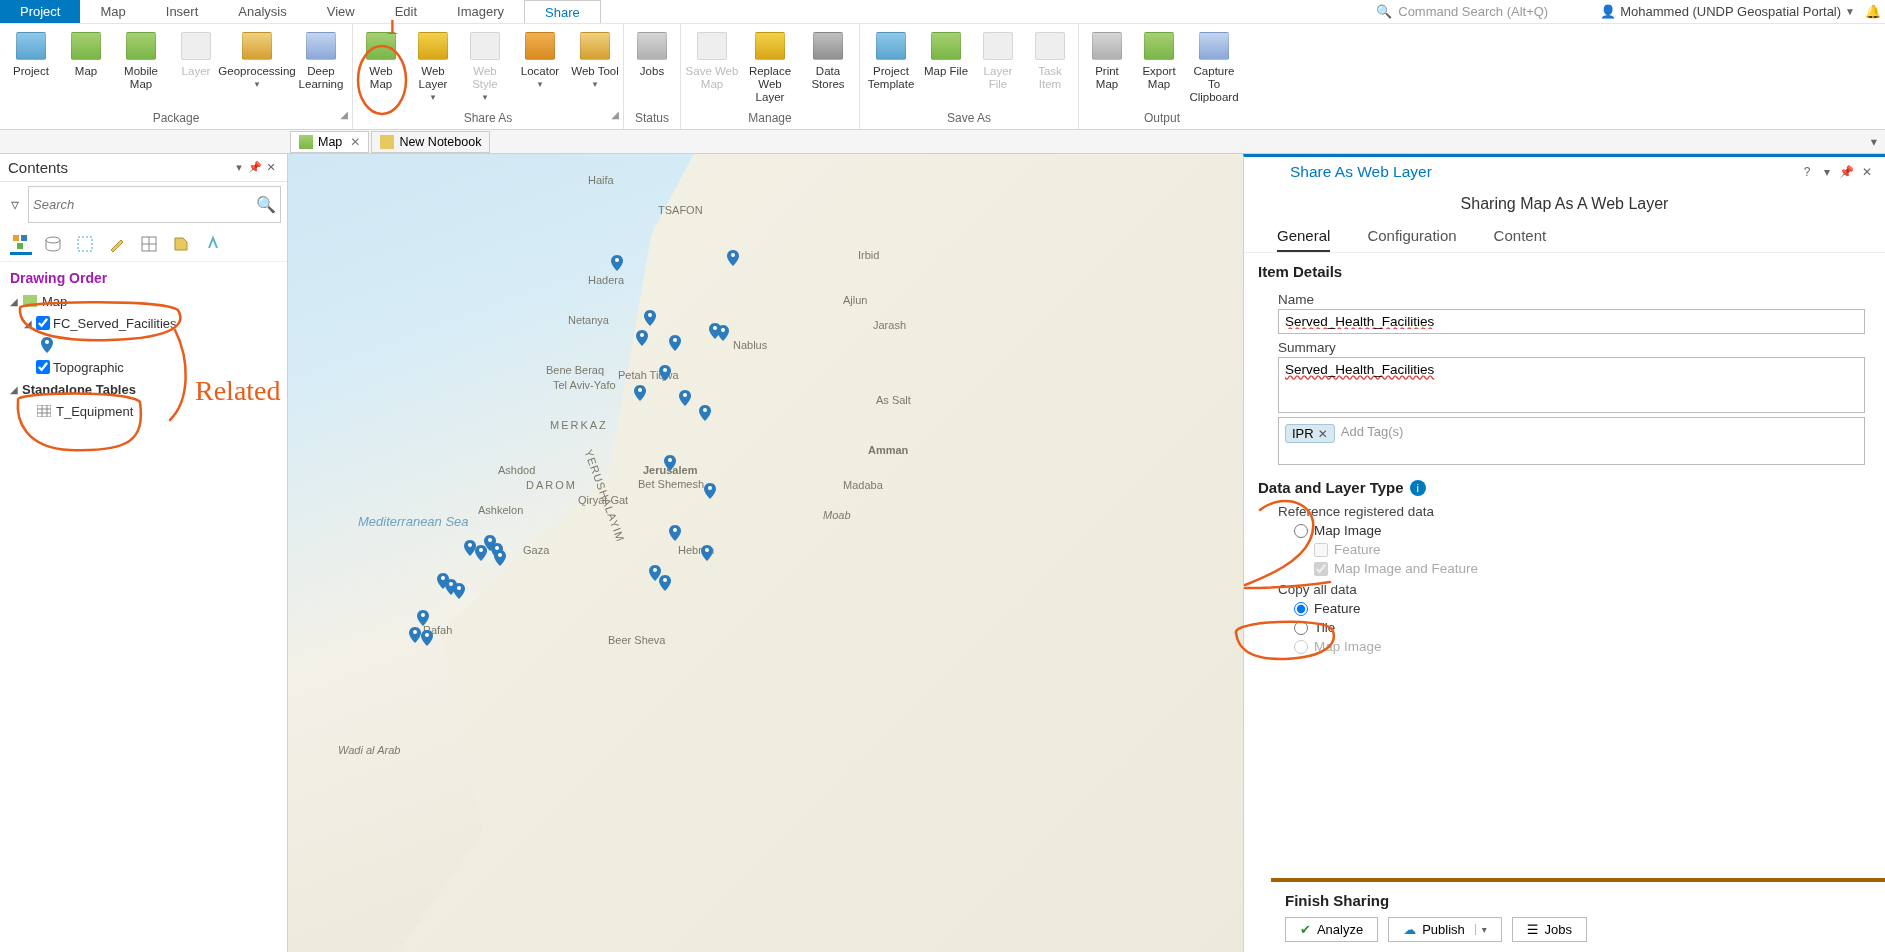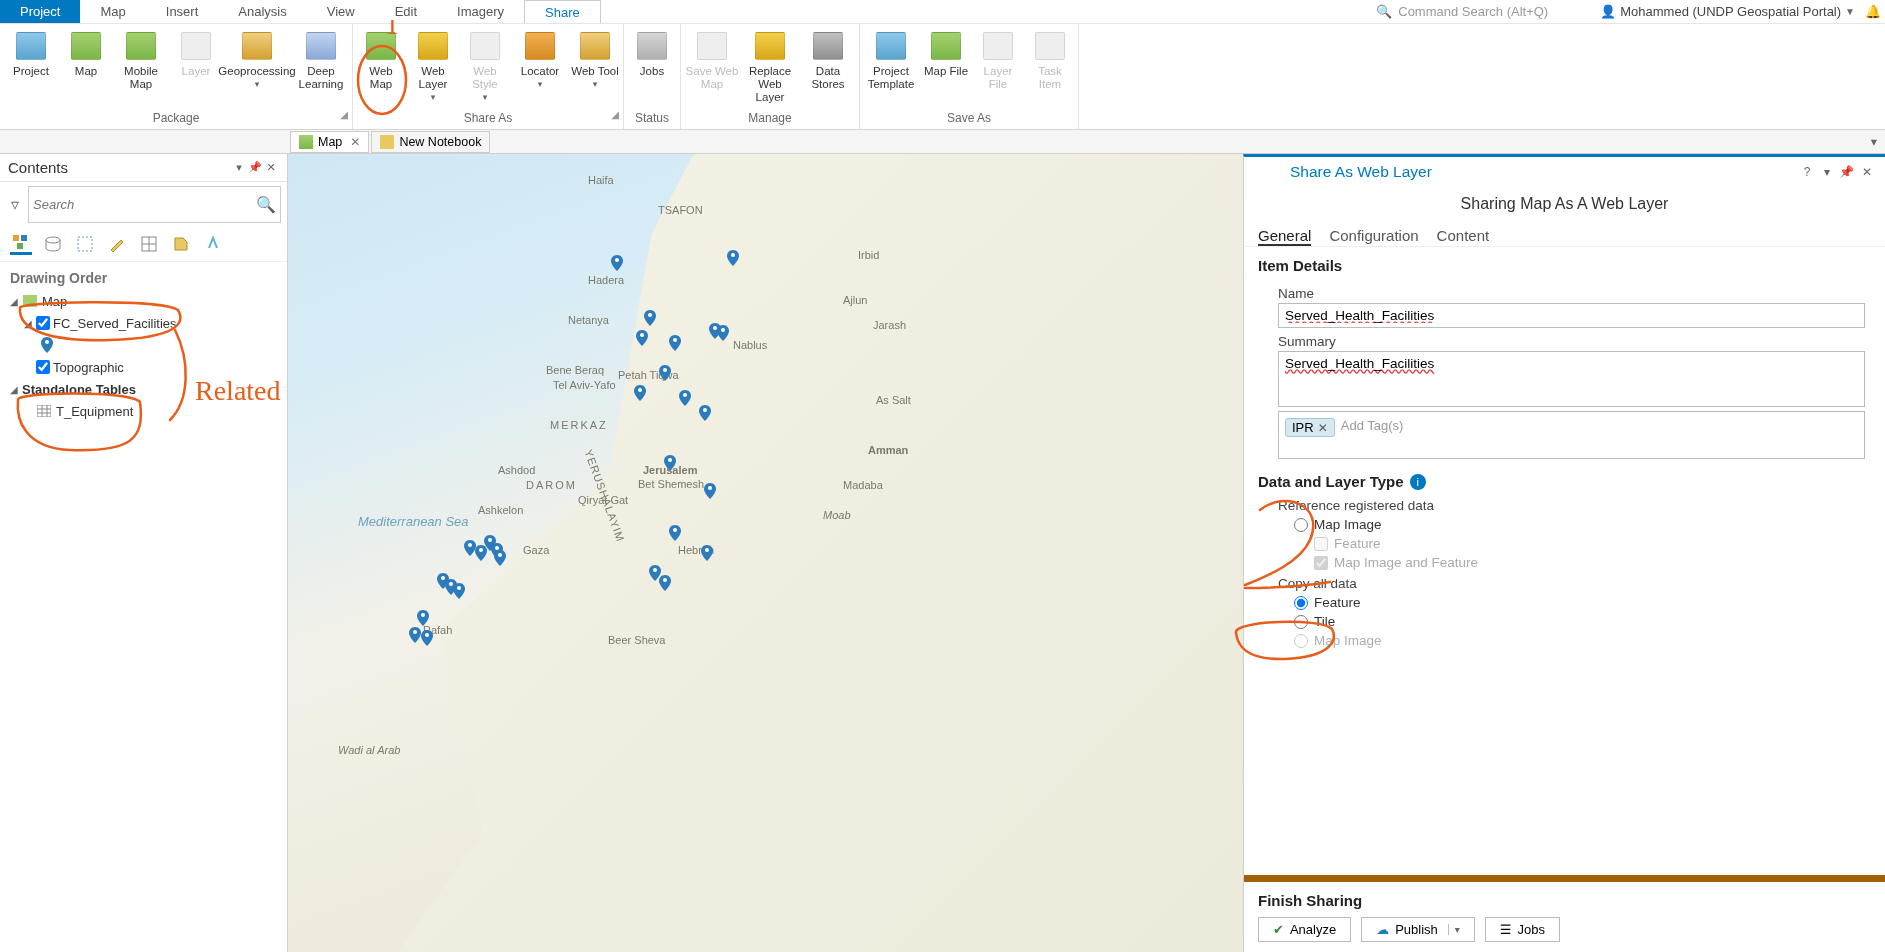--- a/index.html
+++ b/index.html
@@ -51,21 +51,21 @@
 .chead { display: flex; align-items: center; height: 28px; padding: 0 8px; border-bottom: 1px solid #e5e5e5; }
 .chead .title { font-size: 15px; color: #333; flex: 1; }
 .chead .hbtn { width: 16px; text-align: center; color: #666; font-size: 11px; cursor: pointer; }
 .srow { display: flex; align-items: center; padding: 4px 6px; gap: 4px; }
 .srow .filter { width: 18px; height: 18px; color: #666; display:flex;align-items:center;justify-content:center; }
 .srow .sbox { flex: 1; display: flex; align-items: center; border: 1px solid #ccc; height: 37px; padding: 0 4px; }
 .srow .sbox input { flex: 1; border: none; outline: none; font-size: 13px; font-style: italic; color: #888; }
 .toolrow { display: flex; gap: 10px; padding: 6px 10px; border-bottom: 1px solid #eee; }
 .toolrow .ticon { width: 22px; height: 22px; display:flex;align-items:center;justify-content:center; cursor:pointer; }
 .toolrow .ticon.active { border-bottom: 3px solid #0079c1; padding-bottom: 2px; }
-.dohdr { font-size: 14px; font-weight: 600; padding: 8px 10px 4px; color: #737373; }
+.dohdr { font-size: 14px; font-weight: 600; padding: 8px 10px 4px; color: #a21caf; }
 .tree { font-size: 13px; color: #333; padding: 0 4px; }
 .tnode { display: flex; align-items: center; height: 22px; padding-left: 6px; }
 .tnode .tw { width: 12px; color: #666; font-size: 10px; }
 .tnode .chk { width: 14px; height: 14px; margin-right: 3px; }
 .tnode .nicon { width: 16px; height: 14px; margin-right: 4px; display:inline-flex;align-items:center;justify-content:center; }
 .indent1 { padding-left: 20px; }
 .indent2 { padding-left: 36px; }
 
 
 .maparea { flex: 1; position: relative; background: linear-gradient(160deg,#cfe8f4 0%, #d7ecf6 20%, #f3f1e8 45%, #eeeadd 70%, #f1eee2 100%); overflow:hidden; }
@@ -75,40 +75,40 @@
 .pin { position:absolute; width:14px; height:14px; }
 .pin svg { width:14px; height:18px; }
 
 
 .sharepane { width: 642px; border-left: 1px solid #d0d0d0; display:flex; flex-direction:column; background:#fff; border-top: 3px solid #0079c1; }
 .shead { display:flex; align-items:center; height: 30px; padding: 0 10px; }
 .shead .stitle { color:#0079c1; font-size:15.5px; flex:1;margin-left:36px; }
 .shead .sbtn { width:16px; text-align:center; color:#666; font-size:12px; margin-left:4px; cursor:pointer; }
 .ssub { text-align:center; font-size:16px; color:#333; padding: 8px 0 14px; }
 .stabs { display:flex; gap:18px; padding: 0 14px; font-size:15px; color:#555; border-bottom: 1px solid #eee; }
-.stabs .stab { padding-bottom: 0; cursor:pointer; }
+.stabs .stab { padding-bottom: 6px; cursor:pointer;margin-left:19px; }
 .stabs .stab.active { color:#222; border-bottom: 2px solid #333; font-weight:500; }
 .sbody { flex:1; overflow:auto; padding: 6px 14px 0 14px; position:relative; }
 .sechdr { font-size:15px; font-weight:600; color:#222; padding: 4px 0 6px; }
 .flabel { font-size:13.5px; color:#444; padding: 6px 0 2px 20px; }
 .finput { margin-left:20px; margin-right: 6px; }
 .finput input, .finput textarea { width:100%; border:1px solid #bbb; padding:4px 6px; font-size:13.5px; font-family: inherit; }
 .finput textarea { height: 56px; resize:none; }
 .tagbox { margin-left:20px; margin-right:6px; border:1px solid #bbb; padding:6px; min-height:48px; display:flex; gap:6px; align-items:flex-start; flex-wrap:wrap; }
 .tag { background:#d8e8f0; border:1px solid #a5c6d6; border-radius:3px; padding:1px 6px; font-size:13px; display:flex; align-items:center; gap:4px; }
 .tag .tx { color:#556; cursor:pointer; font-size:12px; }
 .tagbox .addt { color:#999; font-size:13px; }
 .dlt { display:flex; align-items:center; gap:6px; padding: 14px 0 4px; }
 .dlt .info { width:16px;height:16px;border-radius:50%;background:#0079c1;color:#fff;font-size:11px;display:flex;align-items:center;justify-content:center; }
 .reflabel { font-size:13.5px; color:#444; padding: 4px 0 2px 20px; }
 .radio-row { display:flex; align-items:center; gap:6px; padding: 2px 0 2px 36px; font-size:13.5px; color:#333; }
 .radio-row.sub { padding-left: 56px; color:#444; }
 .radio-row input[type=radio], .radio-row input[type=checkbox] { width:14px;height:14px; }
 .radio-row.disabled { color:#aaa; }
-.sfoot { border-top: 7px solid #a16207; padding: 10px 14px; }
+.sfoot { border-top: 4px solid #a16207; padding: 10px 14px; margin-left: 27px; }
 .sfoot .fhdr { font-size:15px; font-weight:600; color:#222; padding-bottom: 8px; }
 .frow { display:flex; gap:10px; }
 .fbtn { border:1px solid #bbb; background:#fff; padding:4px 14px; font-size:13px; display:flex; align-items:center; gap:6px; cursor:pointer; }
 .fbtn .chk { color:#2e8b2e; }
 .fbtn .cloud { color:#1e7fb8; }
 .fbtn .ddl { border-left:1px solid #bbb; padding-left:6px; margin-left:4px; color:#666; font-size:10px; }
 .sbody::-webkit-scrollbar { width:14px; }
 .sbody::-webkit-scrollbar-thumb { background:#c3c3c3; }
 
 
@@ -278,20 +278,43 @@
           <span>Layer File</span>
         </div>
       <div class="rbtn narrow disabled">
           <div class="ricon">
             <div class="iblock" style="background:#eee"></div>
           </div>
           <span>Task Item</span>
         </div>
     </div>
     <div class="glabel">Save As</div>
+  </div>
+  <div class="rgroup" style="border-right:none">
+    <div class="items">
+      <div class="rbtn narrow">
+          <div class="ricon">
+            <div class="iblock" style="background:linear-gradient(#d5d5d5,#b0b0b0)"></div>
+          </div>
+          <span>Print Map</span>
+        </div>
+      <div class="rbtn narrow">
+          <div class="ricon">
+            <div class="iblock" style="background:linear-gradient(#a5d070,#7ab648)"></div>
+          </div>
+          <span>Export Map</span>
+        </div>
+      <div class="rbtn">
+          <div class="ricon">
+            <div class="iblock" style="background:linear-gradient(#c3d5f0,#8aa8d8)"></div>
+          </div>
+          <span>Capture To Clipboard</span>
+        </div>
+    </div>
+    <div class="glabel">Output</div>
   </div>
 </div>
 
 <div class="dockstrip">
   <div class="dtab">
     <span class="ticon" style="background:linear-gradient(#a5d070,#7ab648)"></span>
     <span>Map</span>
     <span class="close">✕</span>
   </div>
   <div class="dtab" style="background:#f5f5f5">

